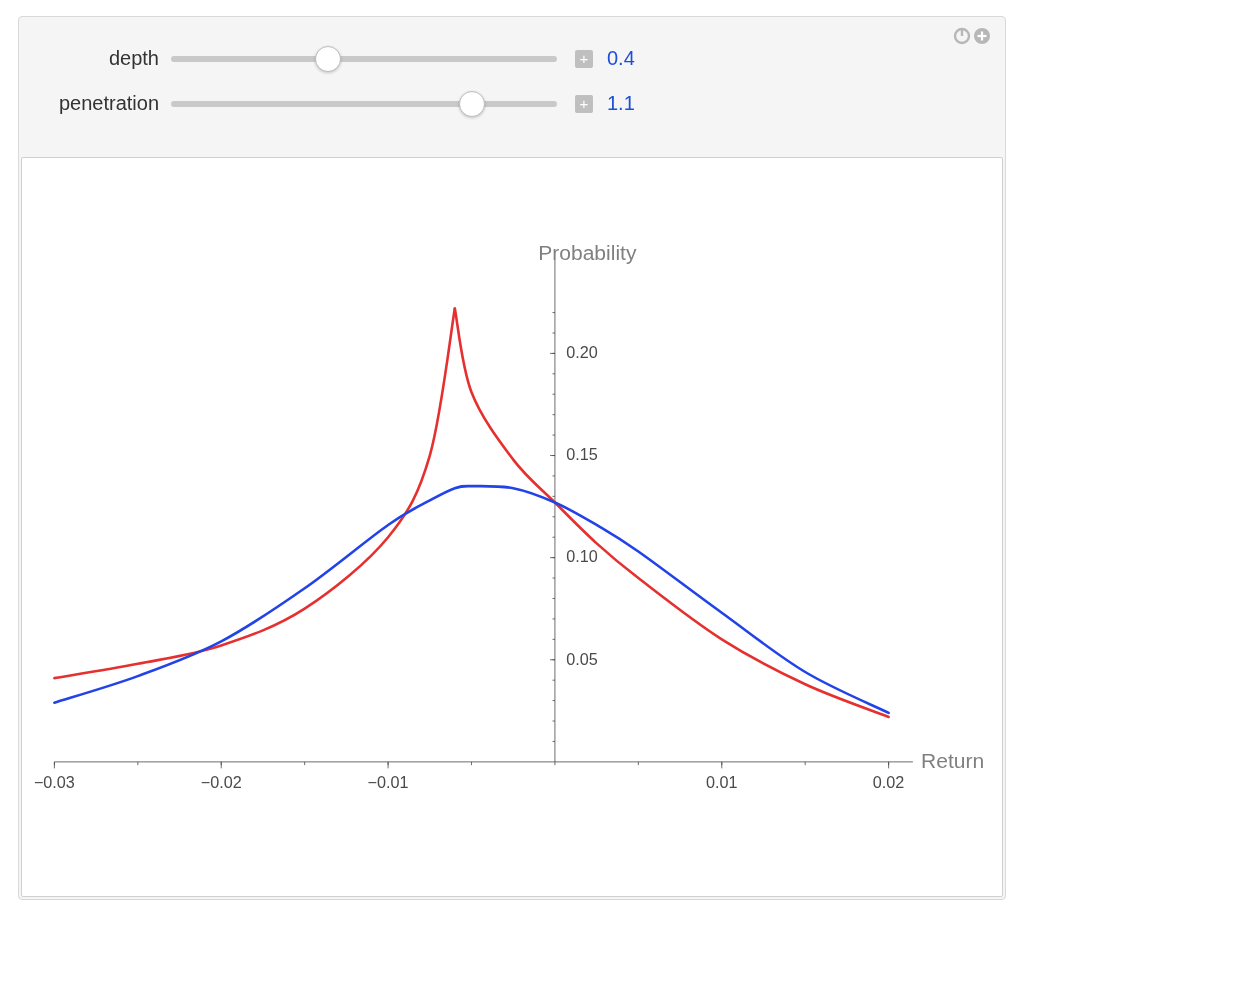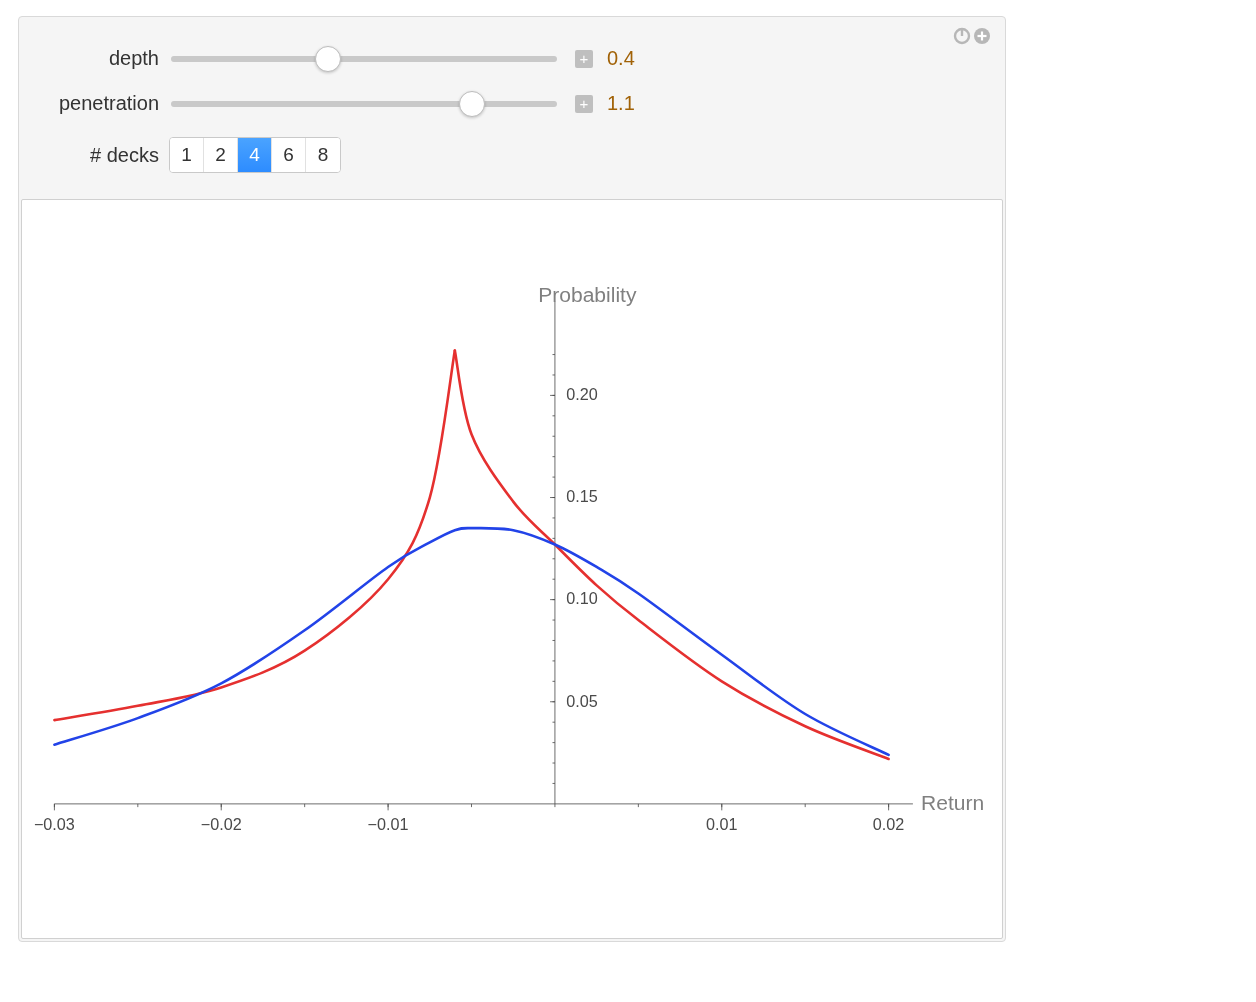--- a/index.html
+++ b/index.html
@@ -81,21 +81,21 @@
     line-height: 18px;
     text-align: center;
     margin-left: 16px;
     border-radius: 2px;
     cursor: pointer;
     user-select: none;
   }
   .slider-value {
     margin-left: 14px;
     font-size: 20px;
-    color: #a16207;
+    color: #1d4ed8;
   }
   .setter-bar {
     display: inline-flex;
     border: 1px solid #c9c9c9;
     border-radius: 4px;
     overflow: hidden;
     background: #fff;
   }
   .setter-bar button {
     background: #fff;
@@ -170,30 +170,20 @@
 
       <div class="control-row">
         <div class="control-label">penetration</div>
         <div class="slider-wrap">
           <input type="range" min="0" max="1" step="0.01" value="0.8" style="">
         </div>
         <div class="plus-box">+</div>
         <div class="slider-value">1.1</div>
       </div>
 
-      <div class="control-row" style="margin-bottom:6px">
-        <div class="control-label"># decks</div>
-        <div class="setter-bar" id="decks-setter">
-            <button>1</button>
-            <button>2</button>
-            <button class="active">4</button>
-            <button>6</button>
-            <button>8</button>
-          </div>
-      </div>
 
     </div>
 
     <div class="plot-area">
       <svg class="plot" viewBox="0 0 1210 740">
         <g id="axes">
             <line x1="40" y1="660" x2="1100" y2="660" class="axis-line"></line>
             <line x1="658" y1="40" x2="658" y2="660" class="axis-line"></line>
             <line x1="40" y1="660" x2="40" y2="668" class="tick"></line>
             <text x="40" y="692" text-anchor="middle" class="tick-label">−0.03</text>

